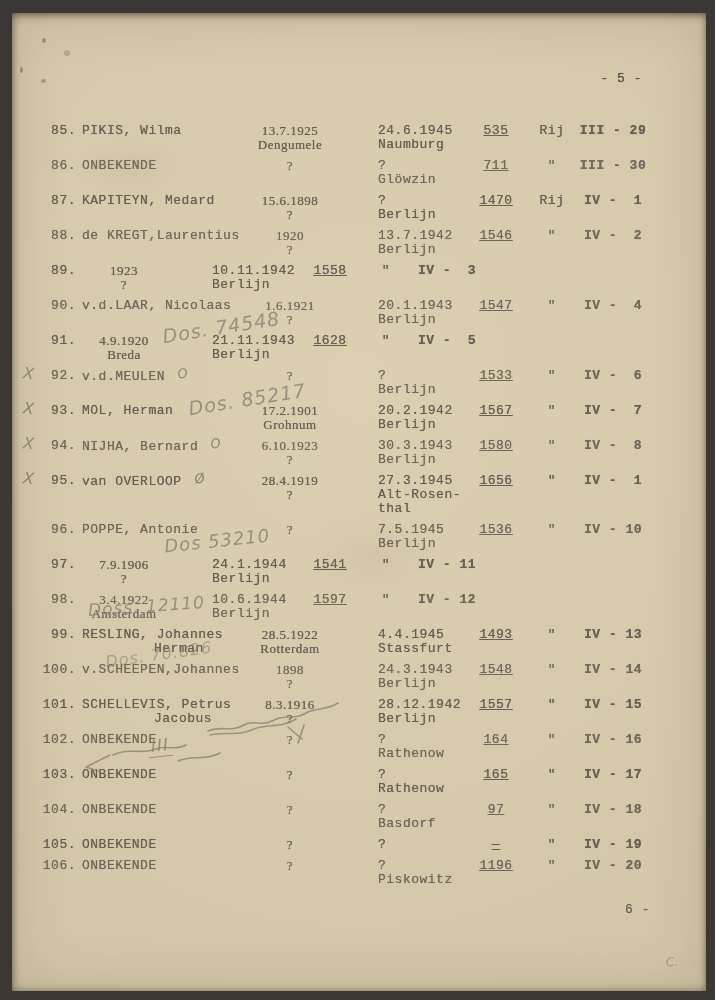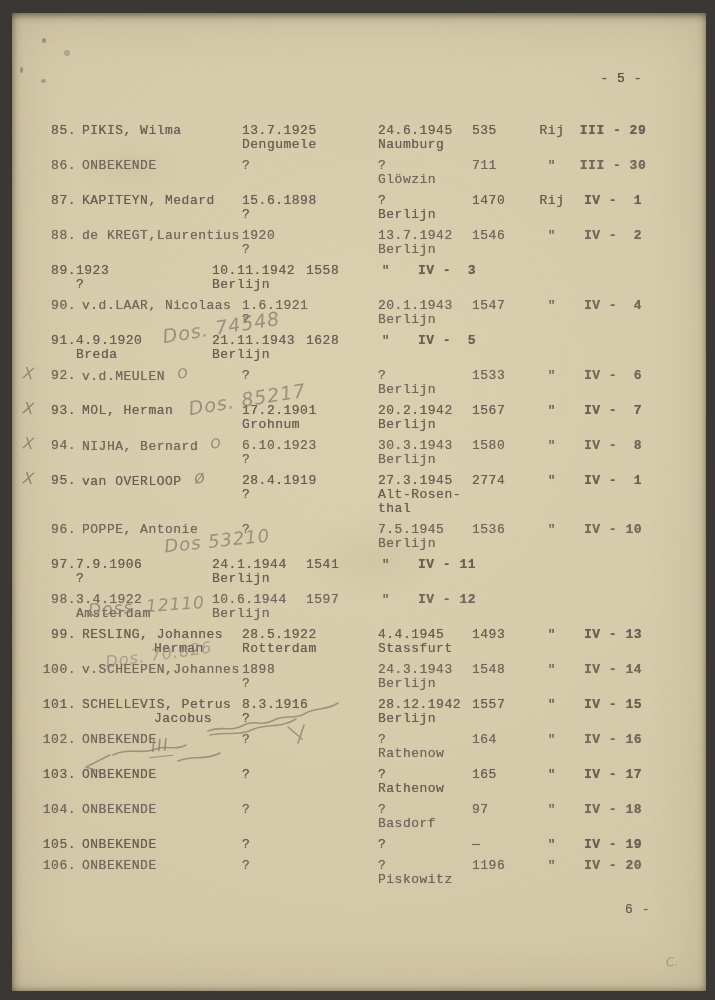--- a/index.html
+++ b/index.html
@@ -29,24 +29,24 @@
   
   .typed{color:#59534a;text-shadow:0 0 .7px rgba(89,83,74,.85);}
   .page-number{position:absolute;right:64px;top:58px;font-size:13px;letter-spacing:.5px;}
   .table{position:absolute;left:28px;top:111px;width:620px;font-size:13px;line-height:14px;letter-spacing:.5px;}
   .row{display:flex;position:relative;margin-bottom:7px;}
   .row:nth-child(even){opacity:.80;}
   .row:nth-child(odd){opacity:.88;}
   .c{display:block;box-sizing:border-box;}
   .c1{width:36px;text-align:right;flex:none;}
   .c2{width:166px;padding-left:6px;flex:none;}
-  .c3{width:96px;flex:none;}
+  .c3{width:96px;text-align:center;flex:none;font-family:Liberation Serif, serif;}
   .cgap{width:40px;flex:none;}
   .c4{width:94px;text-align:left;flex:none;}
-  .c5{width:56px;text-align:left;padding-right:8px;flex:none;}
+  .c5{width:56px;text-align:center;padding-right:8px;flex:none;text-decoration:underline;}
   .c6{width:48px;text-align:center;flex:none;}
   .c7{width:84px;text-align:center;padding-right:10px;white-space:pre;flex:none;font-weight:bold;}
   .l1,.l2{display:block;}
   .l1:empty,.l2:empty,.mark:empty,.nmark:empty{display:none;}
   .nm2{padding-left:72px;}
   .mark{
     position:absolute;left:-17px;top:-2px;
     font-family:"DejaVu Sans",sans-serif;font-style:italic;font-size:16px;
     color:#756e62;transform:rotate(6deg);opacity:.85;text-shadow:none;
   }
@@ -319,21 +319,21 @@
     <span class="c c3">
       <span class="l1">28.4.1919</span>
       <span class="l2">?</span>
     </span>
     <span class="cgap"></span>
     <span class="c c4">
       <span class="l1">27.3.1945</span>
       <span class="l2">Alt-Rosen-</span>
       <span class="l2">thal</span>
     </span>
-    <span class="c c5">2774</span>
+    <span class="c c5">1656</span>
     <span class="c c6">"</span>
     <span class="c c7">IV -  1</span>
   </div>
 
   <div class="row">
 
     <span class="c c1">96.</span>
     <span class="c c2">
       <span class="l1"><span>POPPE, Antonie</span></span>
 

